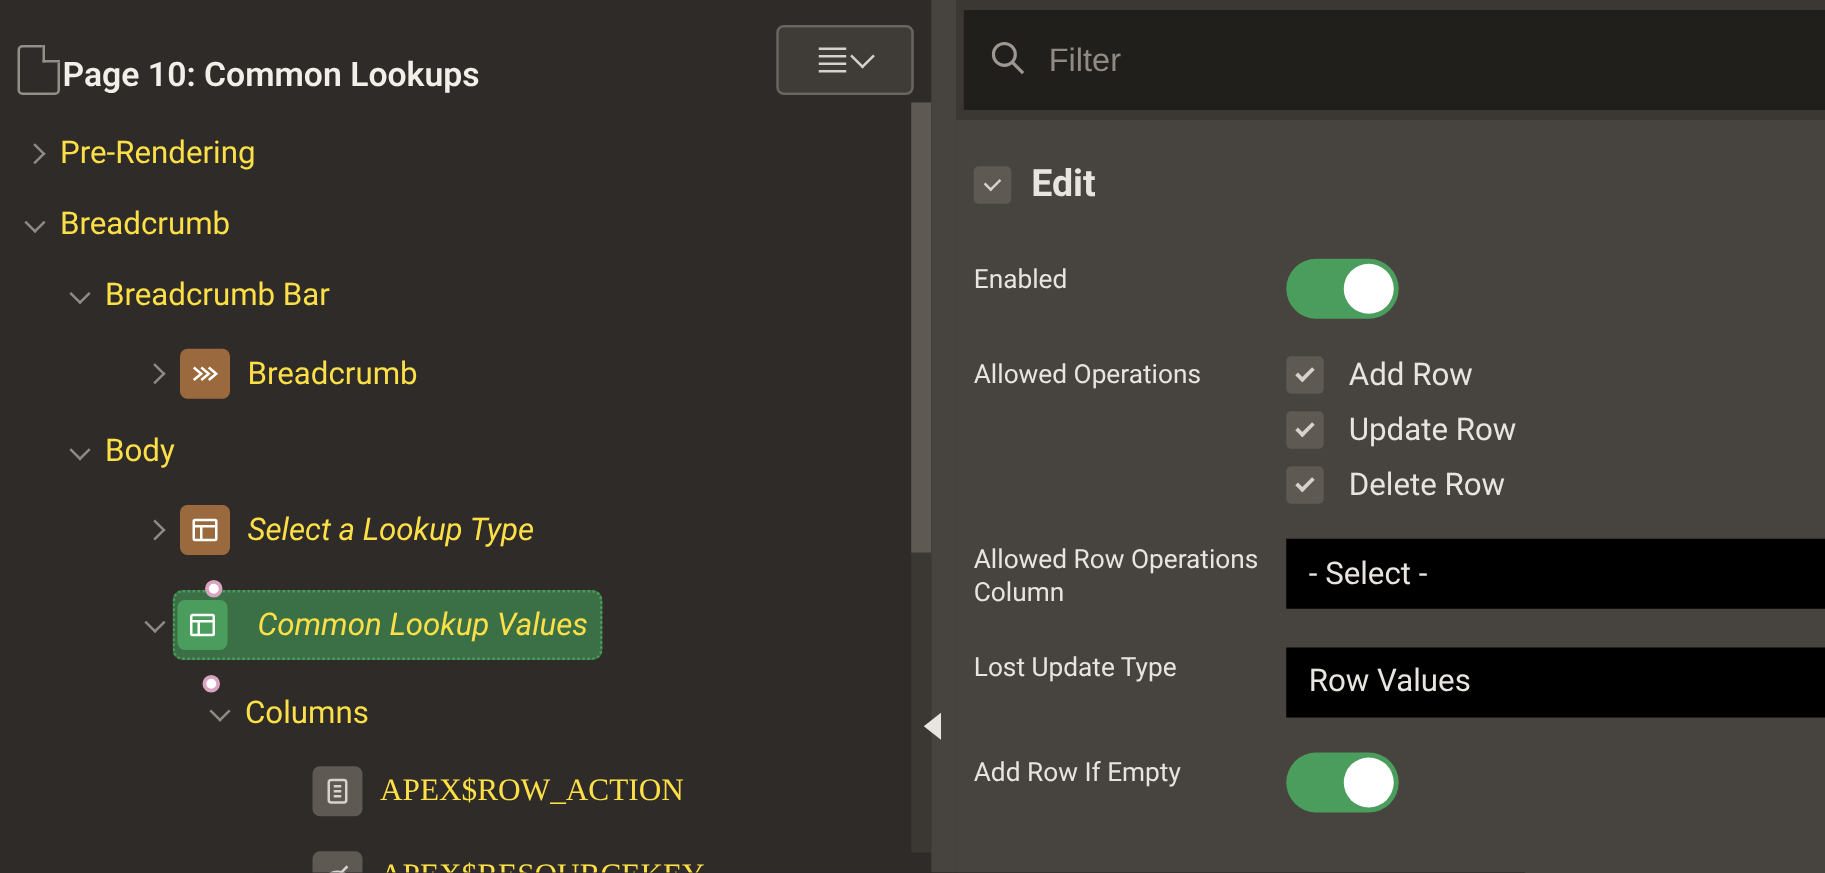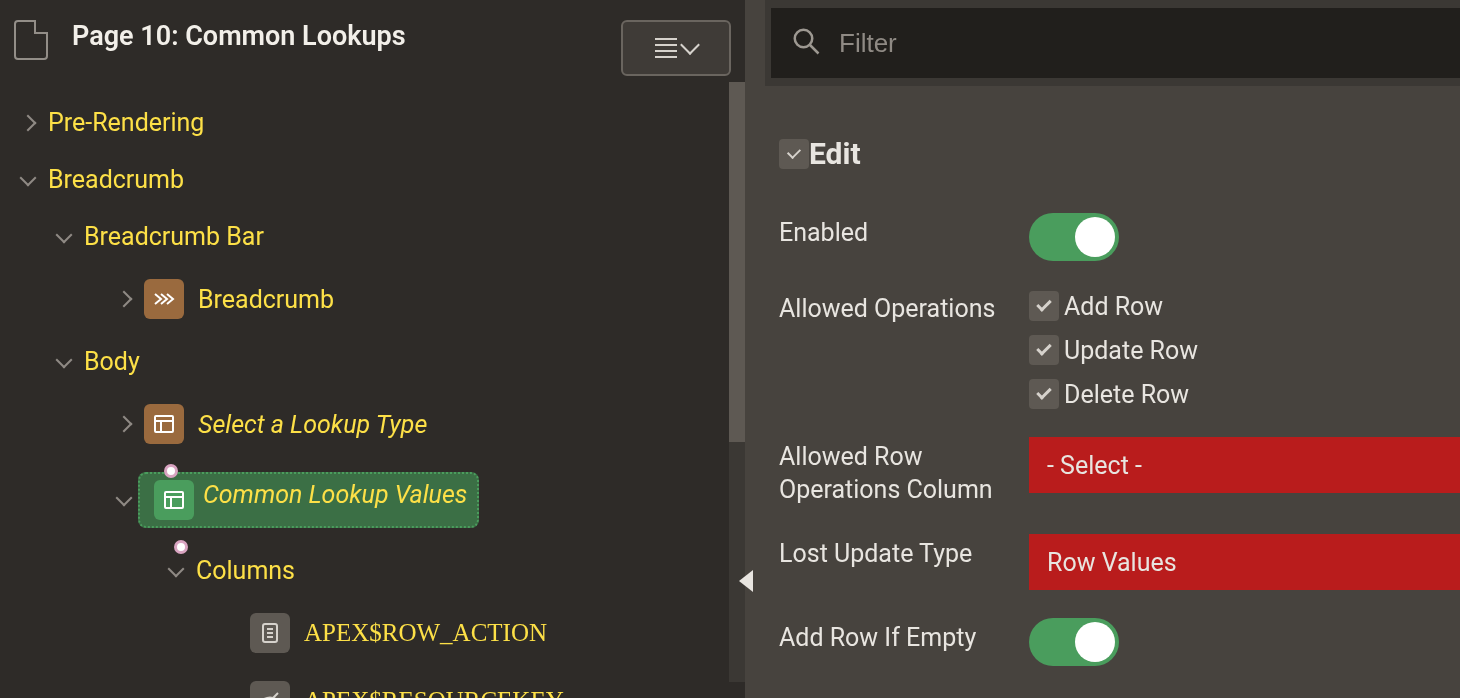--- a/index.html
+++ b/index.html
@@ -16,23 +16,23 @@
   .left-panel {
     width: 745px;
     height: 100%;
     background: #2e2b28;
     position: relative;
     display: flex;
     flex-direction: column;
   }
   .left-header {
     display: flex;
-    align-items: flex-start;
+    align-items: flex-end;
     padding: 20px 14px 18px 14px;
-    gap: 24px;
+    gap: 2px;
   }
   .page-icon {
     width: 34px;
     height: 40px;
     border: 2px solid #938e88;
     border-radius: 4px;
     position: relative;
   }
   .page-icon::after {
     content:"";
@@ -112,23 +112,24 @@
   }
   .tree-icon.brown { background:#9a6a3e; }
   .tree-icon.green { background:#4a9d5d; }
   .tree-icon.gray  { background:#5e5953; }
   .tree-icon svg { width:24px; height:24px; }
   .italic { font-style: italic; }
   .selected-box {
     border: 2px dotted #4a9d5d;
     background: #3b6f45;
     border-radius: 8px;
-    padding: 6px 10px 6px 14px;
-    display:flex;
-    gap:9px;
+    padding: 6px 10px 6px 2px;
+    display:flex;
+    align-items:center;
+    gap:24px;
     margin-left: -6px;
   }
   .indicator-dot {
     width:14px; height:14px;
     border-radius:50%;
     border:3px solid #d9a4c1;
     background:#fff;
     position:absolute;
     transform: translate(20px, 20px);
   }
@@ -164,21 +165,21 @@
   
   .right-panel {
     flex:1;
     height:100%;
     background:#3b3834;
     display:flex;
     flex-direction:column;
   }
   .filter-bar {
     margin: 8px 0 8px 6px;
-    height: 70px;
+    height: 80px;
     background:#211f1c;
     display:flex;
     align-items:center;
     gap:18px;
     padding:0 20px;
   }
   .search-icon svg { width:30px; height:30px; stroke:#9d9891; fill:none; stroke-width:2;}
   .filter-input {
     background:transparent;
     border:none;
@@ -189,22 +190,22 @@
   }
   .filter-input::placeholder { color:#8f8a84; }
   .panel-body {
     padding: 30px 0 0 6px;
     background:#47433e;
     flex:1;
   }
   .section-header {
     display:flex;
     align-items:center;
+    gap:16px;
     padding: 4px 0 28px 8px;
-    margin-top: 16px;
   }
   .collapse-box {
     width:30px; height:30px;
     background:#5e5953;
     border-radius:4px;
     display:flex;
     align-items:center;
     justify-content:center;
   }
   .section-title {
@@ -212,21 +213,21 @@
     font-weight:700;
   }
   .prop-row {
     display:flex;
     align-items:flex-start;
     padding: 14px 0 14px 8px;
     gap: 20px;
   }
   .prop-label {
     width: 230px;
-    font-size:25px;
+    font-size:21px;
     color:#e8e5e0;
     line-height:1.3;
     padding-top:4px;
   }
   .toggle {
     width: 90px;
     height: 48px;
     border-radius: 24px;
     background:#4a9d5d;
     position:relative;
@@ -240,42 +241,42 @@
   }
   .check-list {
     display:flex;
     flex-direction:column;
     gap:14px;
     padding-top:2px;
   }
   .check-item {
     display:flex;
     align-items:center;
-    gap:5px;
+    gap:20px;
     font-size:25px;
   }
   .checkbox {
     width:30px; height:30px;
     background:#5e5953;
     border-radius:4px;
     display:flex;
     align-items:center;
     justify-content:center;
   }
   .checkmark {
     width:14px; height:8px;
     border-left:3px solid #d6d2cc;
     border-bottom:3px solid #d6d2cc;
     transform: rotate(-45deg);
     margin-top:-4px;
   }
   .select-box {
     flex:1;
     height:56px;
-    background:#b91c1c;
+    background:#000000;
     display:flex;
     align-items:center;
     padding:0 18px;
     font-size:25px;
     color:#e8e5e0;
     min-width:420px;
   }
 </style>
 </head>
 <body>

